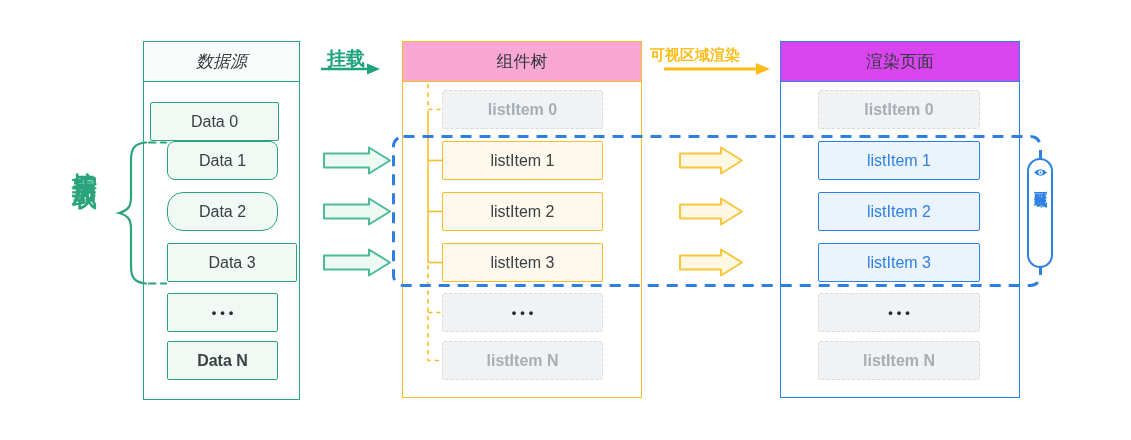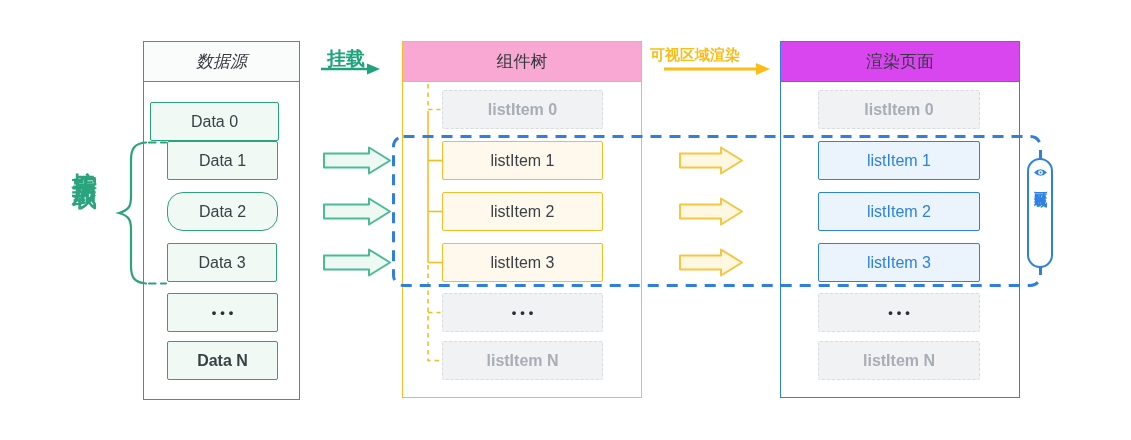--- a/index.html
+++ b/index.html
@@ -34,23 +34,23 @@
 <body>
 
 <div id="canvas">
 
   <div id="on-demand" class="vlabel">按需加载</div>
 
   <div class="col" style="left:143px;top:41px;width:157px;height:359px;border-color:#2BA47D;">
     <div class="col-header" style="border-color:#2BA47D;background:#F9FCFA;font-style:italic;">数据源</div>
   </div>
   <div class="box g-item" style="left:150px;top:90px;width:129px;margin-top:12px;">Data 0</div>
-  <div class="box g-item" style="left:167px;top:141px;width:111px;">Data 1</div>
+  <div class="box g-item" style="left:167px;top:141px;width:111px;border-radius:8px;">Data 1</div>
   <div class="box g-item" style="left:167px;top:192px;width:111px;border-radius:16px;">Data 2</div>
-  <div class="box g-item" style="left:167px;top:243px;width:110px;">Data 3</div>
+  <div class="box g-item" style="left:167px;top:243px;width:130px;">Data 3</div>
   <div class="box g-item dots" style="left:167px;top:293px;width:111px;">•••</div>
   <div class="box g-item" style="left:167px;top:341px;width:111px;font-weight:bold;">Data N</div>
 
   <div class="col" style="left:402px;top:41px;width:240px;height:357px;border-color:#F6BD27;">
     <div class="col-header" style="border-color:#F6BD27;background:#f9a8d4;">组件树</div>
   </div>
   <div class="box ghost" style="left:442px;top:90px;width:161px;">listItem 0</div>
   <div class="box y-item" style="left:442px;top:141px;width:161px;">listItem 1</div>
   <div class="box y-item" style="left:442px;top:192px;width:161px;">listItem 2</div>
   <div class="box y-item" style="left:442px;top:243px;width:161px;">listItem 3</div>

